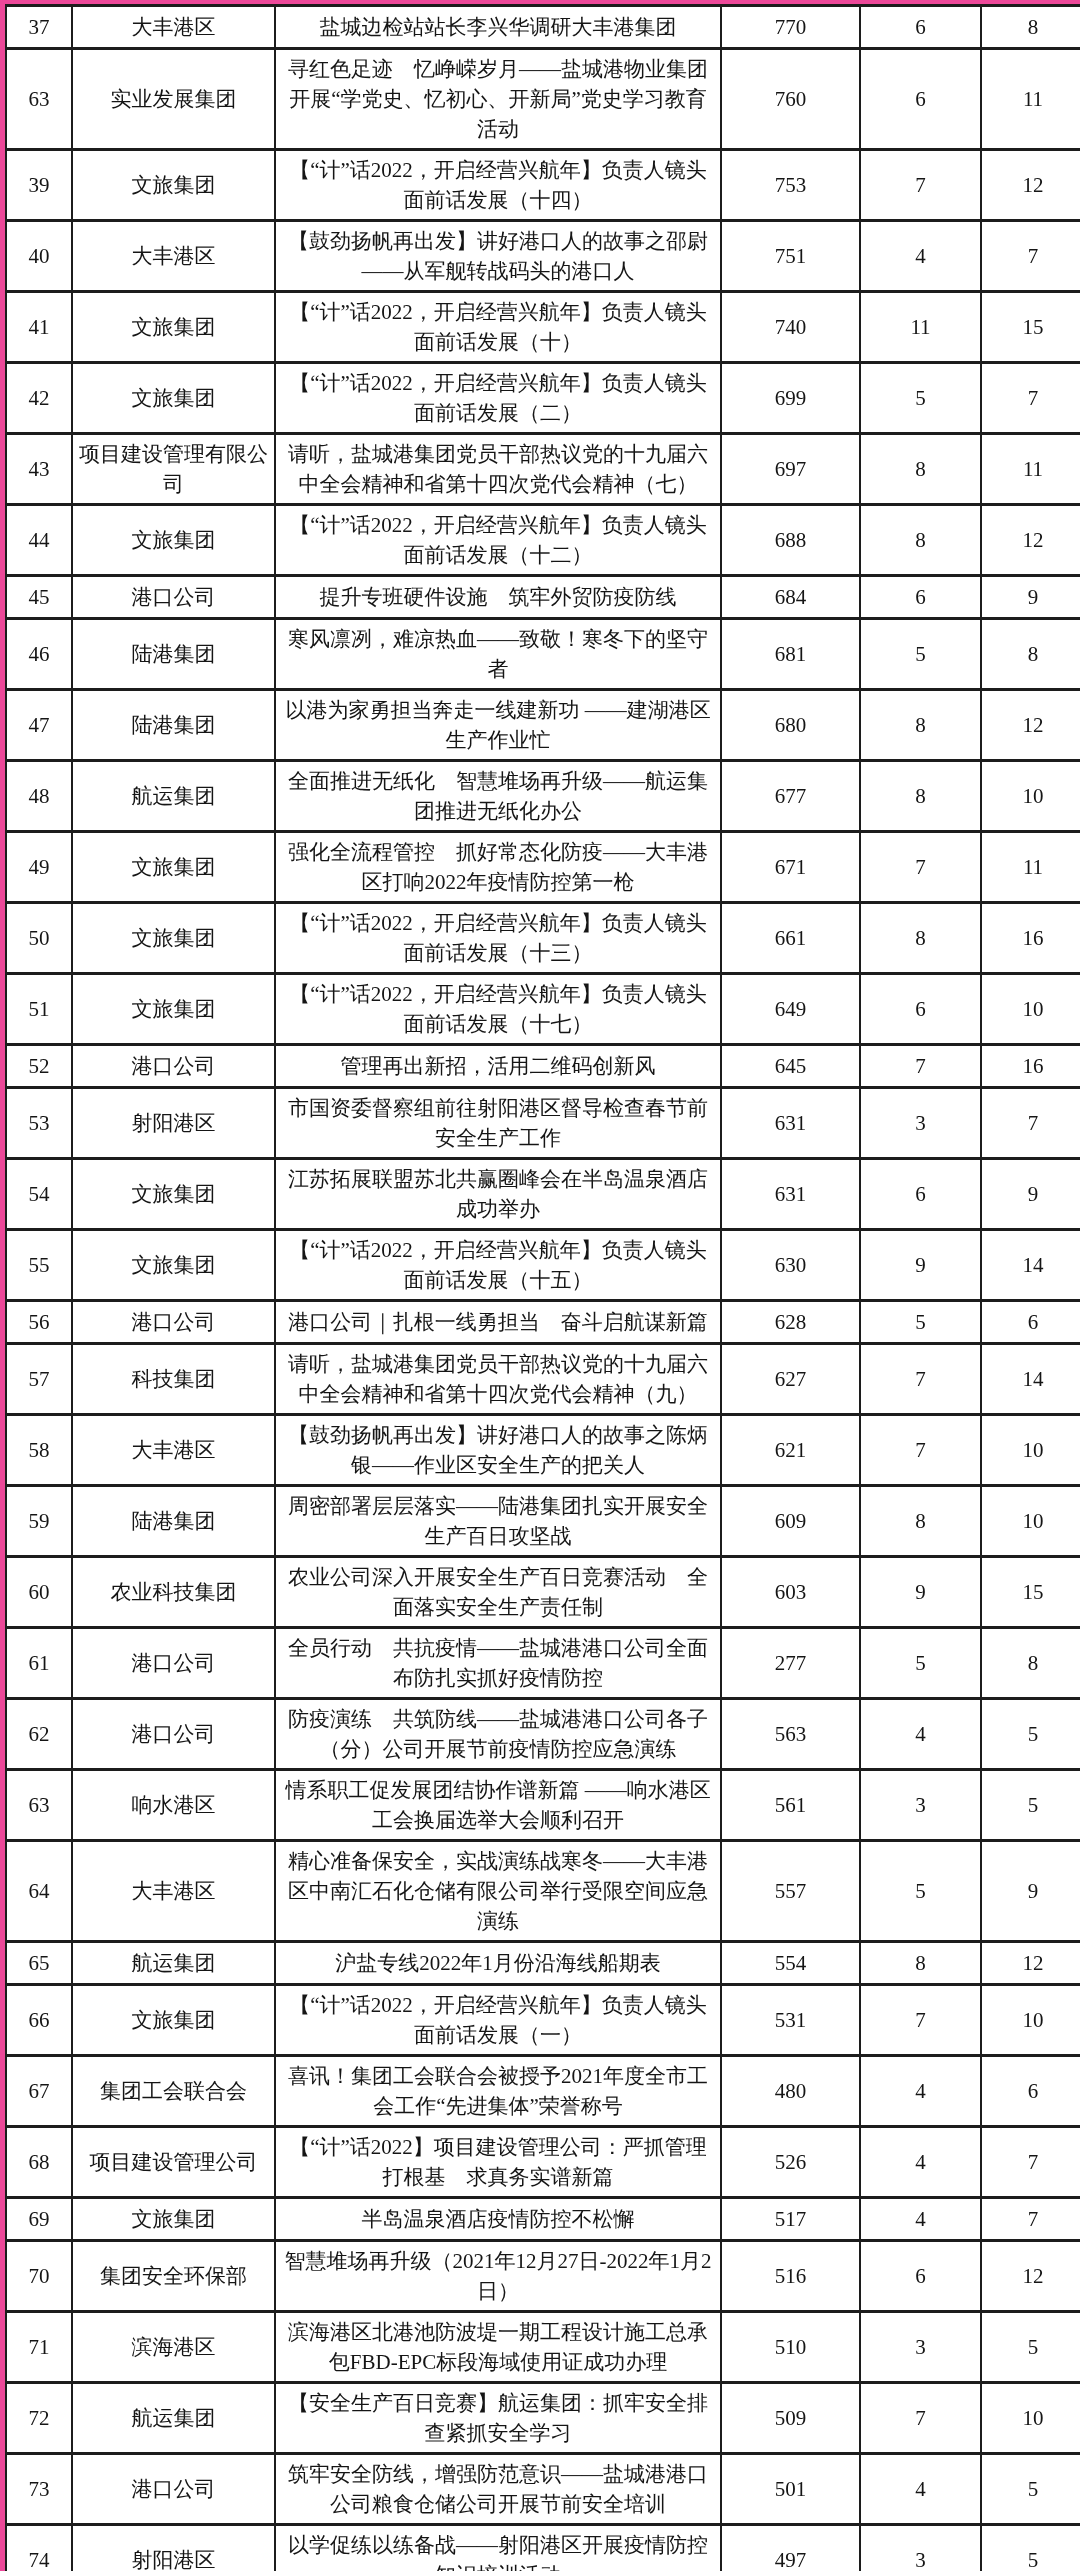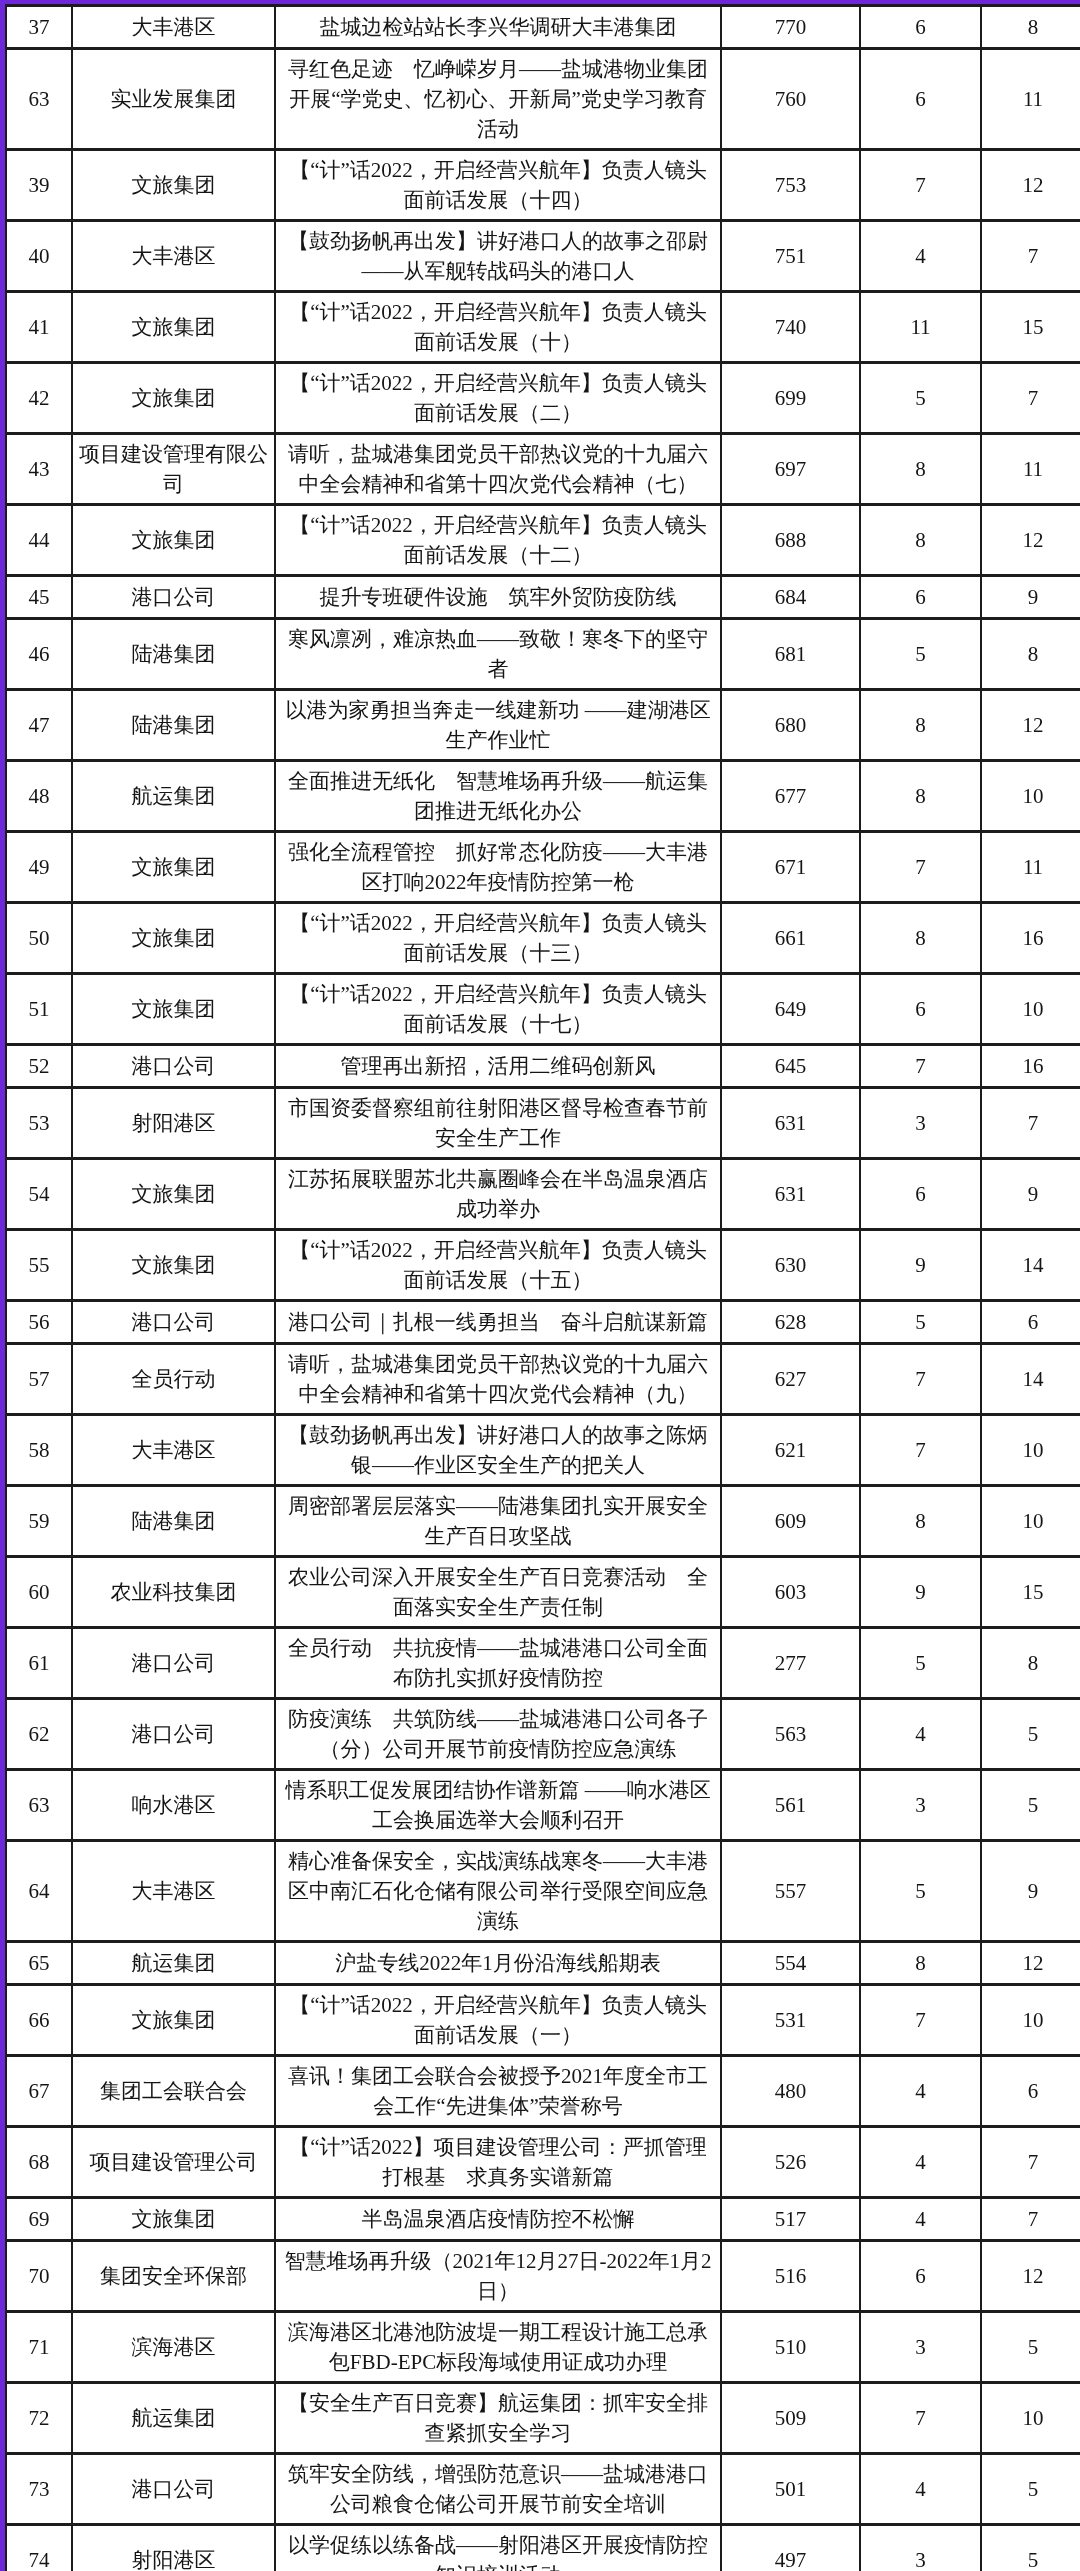--- a/index.html
+++ b/index.html
@@ -10,21 +10,21 @@
     height:2571px;
     overflow:hidden;
     font-family:"Liberation Serif","DejaVu Serif",serif;
     color:#151515;
   }
   .page{
     position:relative;
     width:1080px;
     height:2571px;
     overflow:hidden;
-    background:#6d28d9;
+    background:#ec4899;
   }
   .table{
     position:absolute;
     left:5px;
     top:4px;
     width:1077px;
     border-top:3px solid #1c1c1c;
     border-left:2px solid #1c1c1c;
     background:#fff;
   }
@@ -234,21 +234,21 @@
     <div class="cell c-rank">56</div>
     <div class="cell c-org">港口公司</div>
     <div class="cell c-title">港口公司｜扎根一线勇担当　奋斗启航谋新篇</div>
     <div class="cell c-v1">628</div>
     <div class="cell c-v2">5</div>
     <div class="cell c-v3">6</div>
   </div>
 
   <div class="row">
     <div class="cell c-rank">57</div>
-    <div class="cell c-org">全员行动</div>
+    <div class="cell c-org">科技集团</div>
     <div class="cell c-title">请听，盐城港集团党员干部热议党的十九届六中全会精神和省第十四次党代会精神（九）</div>
     <div class="cell c-v1">627</div>
     <div class="cell c-v2">7</div>
     <div class="cell c-v3">14</div>
   </div>
 
   <div class="row">
     <div class="cell c-rank">58</div>
     <div class="cell c-org">大丰港区</div>
     <div class="cell c-title">【鼓劲扬帆再出发】讲好港口人的故事之陈炳银——作业区安全生产的把关人</div>

